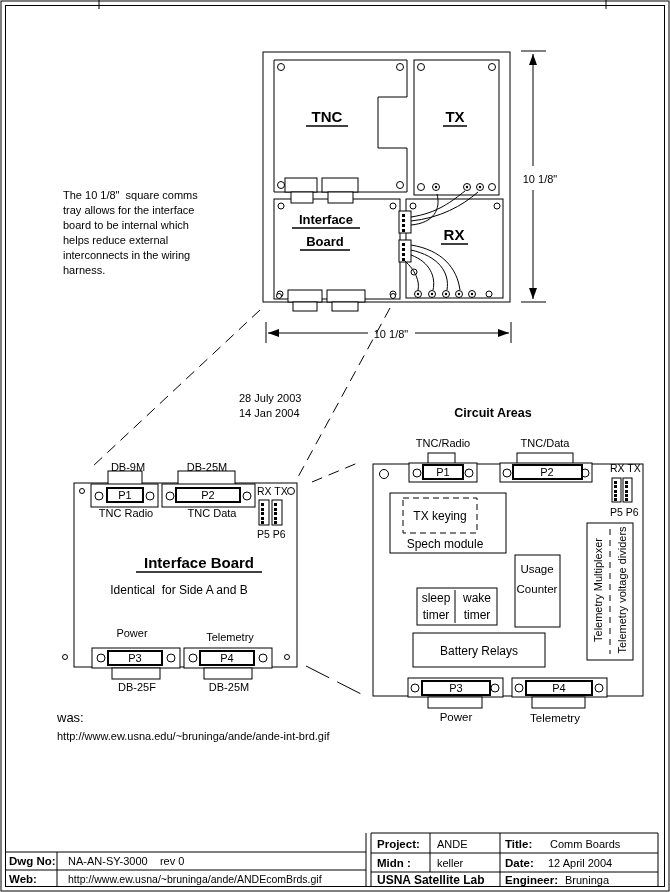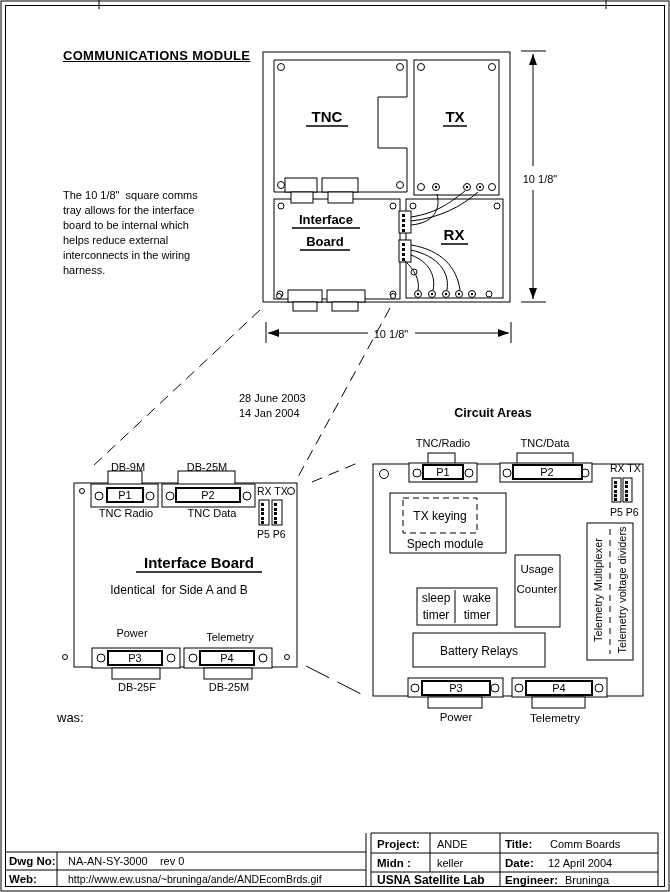--- a/index.html
+++ b/index.html
@@ -364,23 +364,23 @@
     <text x="437" y="867" class="t11">keller</text>
     <text x="505" y="867" class="t115 b">Date:</text>
     <text x="548" y="867" class="t11">12 April 2004</text>
 
     <text x="377" y="884" class="t12 b">USNA Satellite Lab</text>
     <text x="505" y="884" class="t115 b">Engineer:</text>
     <text x="565" y="884" class="t11">Bruninga</text>
   </g>
 </svg>
 
-  <div id="title" class="ov">COMMUNICATIONS MODULE</div>
   <div id="desc" class="ov">The 10 1/8"  square comms
 tray allows for the interface
 board to be internal which
 helps reduce external
 interconnects in the wiring
 harness.</div>
-  <div id="dates" class="ov">28 June 2003
+  <div id="dates" class="ov">28 July 2003
 14 Jan 2004</div>
   <div id="was" class="ov">was:</div>
+  <div id="wasurl" class="ov">http://www.ew.usna.edu/~bruninga/ande/ande-int-brd.gif</div>
 </div>
 
 </body></html>

